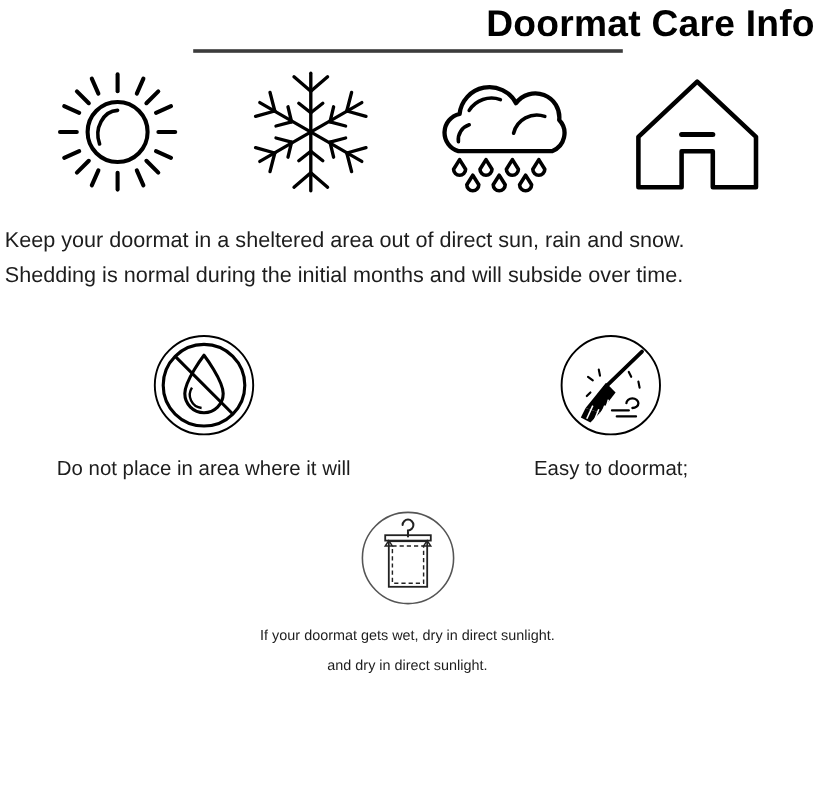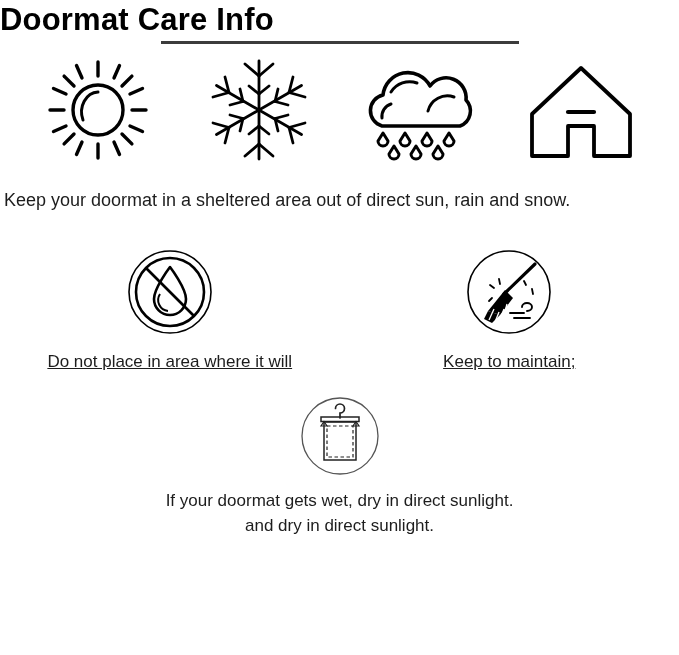--- a/index.html
+++ b/index.html
@@ -12,21 +12,21 @@
     height: 655px;
     font-family: "Liberation Sans", sans-serif;
     color: #1a1a1a;
     position: relative;
     overflow: hidden;
   }
 
   
   .title-block {
     width: 100%;
-    text-align: left;
+    text-align: right;
     padding-top: 2px;
   }
   .title {
     font-family: "Liberation Sans", sans-serif;
     font-weight: bold;
     font-size: 31px;
     letter-spacing: 0.2px;
     color: #000000;
     line-height: 36px;
     margin: 0;
@@ -81,34 +81,33 @@
   }
   .care-icon {
     display: block;
   }
   .caption {
     margin-top: 14px;
     font-size: 17px;
     line-height: 25px;
     text-align: center;
     color: #1d1d1d;
-    text-decoration: underline;
   }
   .caption .line { display: block; white-space: nowrap; }
 
   
   .bottom-section {
     margin-top: 22px;
     display: flex;
     flex-direction: column;
     align-items: center;
   }
   .bottom-caption {
     margin-top: 12px;
-    font-size: 17px;
+    font-size: 12px;
     line-height: 25px;
     text-align: center;
     color: #1d1d1d;
   }
   .bottom-caption .line { display: block; white-space: nowrap; }
 
   svg { display: block; }
 </style>
 </head>
 <body>
@@ -226,20 +225,21 @@
           <line x1="44" y1="56" x2="70" y2="56" stroke-width="4.2"></line>
         </g>
       </svg>
     </span>
   </div>
 
 </div>
 
 <p class="intro">
   <span class="line">Keep your doormat in a sheltered area out of direct sun, rain and snow.</span>
+  <span class="line">Shedding is normal during the initial months and will subside over time.</span>
 </p>
 
 <div class="care-row">
 
   <div class="care-col left">
     <span class="care-icon">
       <svg width="86" height="86" viewBox="0 0 86 86">
         <circle cx="43" cy="43" r="41" fill="none" stroke="#000" stroke-width="1.6"></circle>
         <circle cx="43" cy="43" r="34" fill="none" stroke="#000" stroke-width="2.6"></circle>
         <path d="M43 18 C43 18 59 39 59 50 a16 16 0 0 1 -32 0 C27 39 43 18 43 18 Z" fill="none" stroke="#000" stroke-width="2.6" stroke-linejoin="round"></path>
@@ -277,21 +277,21 @@
         <g stroke="#000" stroke-width="1.8" stroke-linecap="round">
           <line x1="24" y1="36" x2="28" y2="39"></line>
           <line x1="33" y1="30" x2="34" y2="35"></line>
           <line x1="58" y1="32" x2="60" y2="36"></line>
           <line x1="66" y1="40" x2="67" y2="45"></line>
           <line x1="26" y1="49" x2="23" y2="52"></line>
         </g>
       </svg>
     </span>
     <div class="caption">
-      <span class="line">Keep to maintain;</span>
+      <span class="line">Easy to doormat;</span>
     </div>
   </div>
 
 </div>
 
 <div class="bottom-section">
   <span class="care-icon">
     <svg width="80" height="80" viewBox="0 0 80 80">
       <circle cx="40" cy="40" r="38" fill="none" stroke="#555" stroke-width="1.3"></circle>
 

